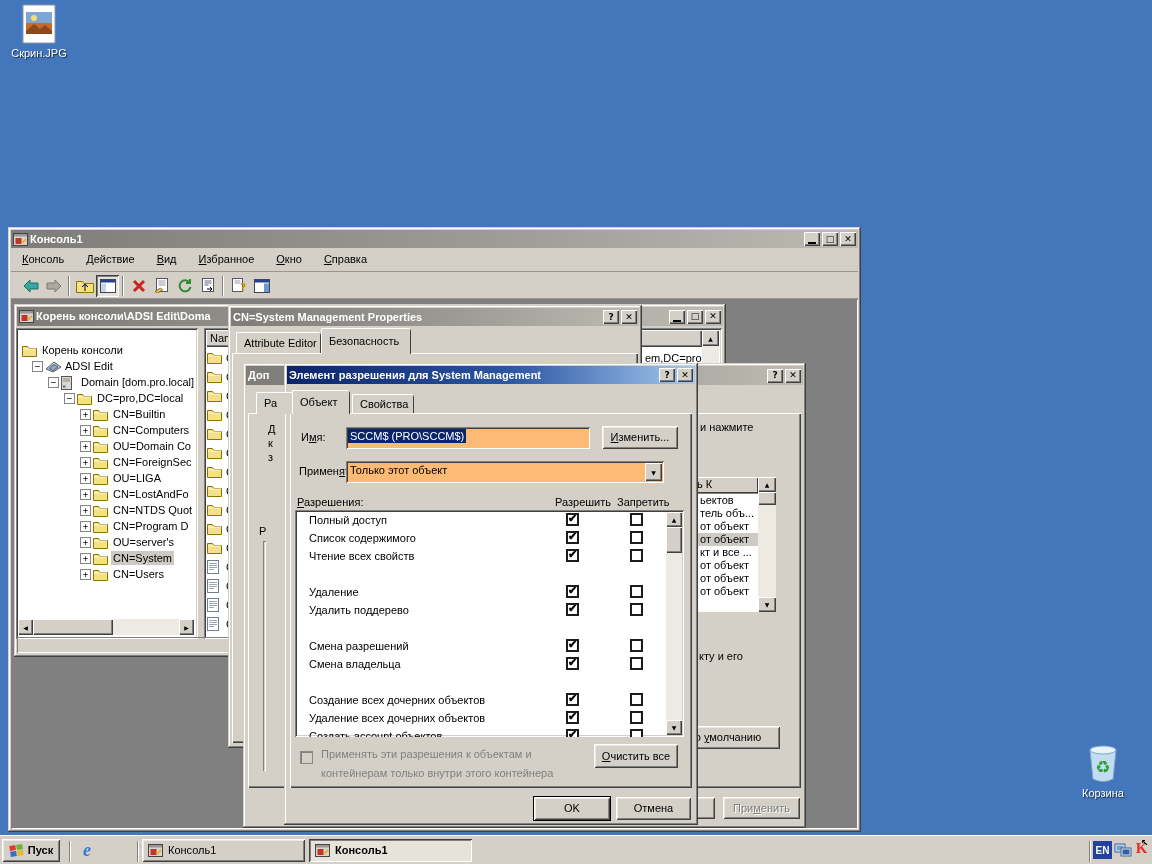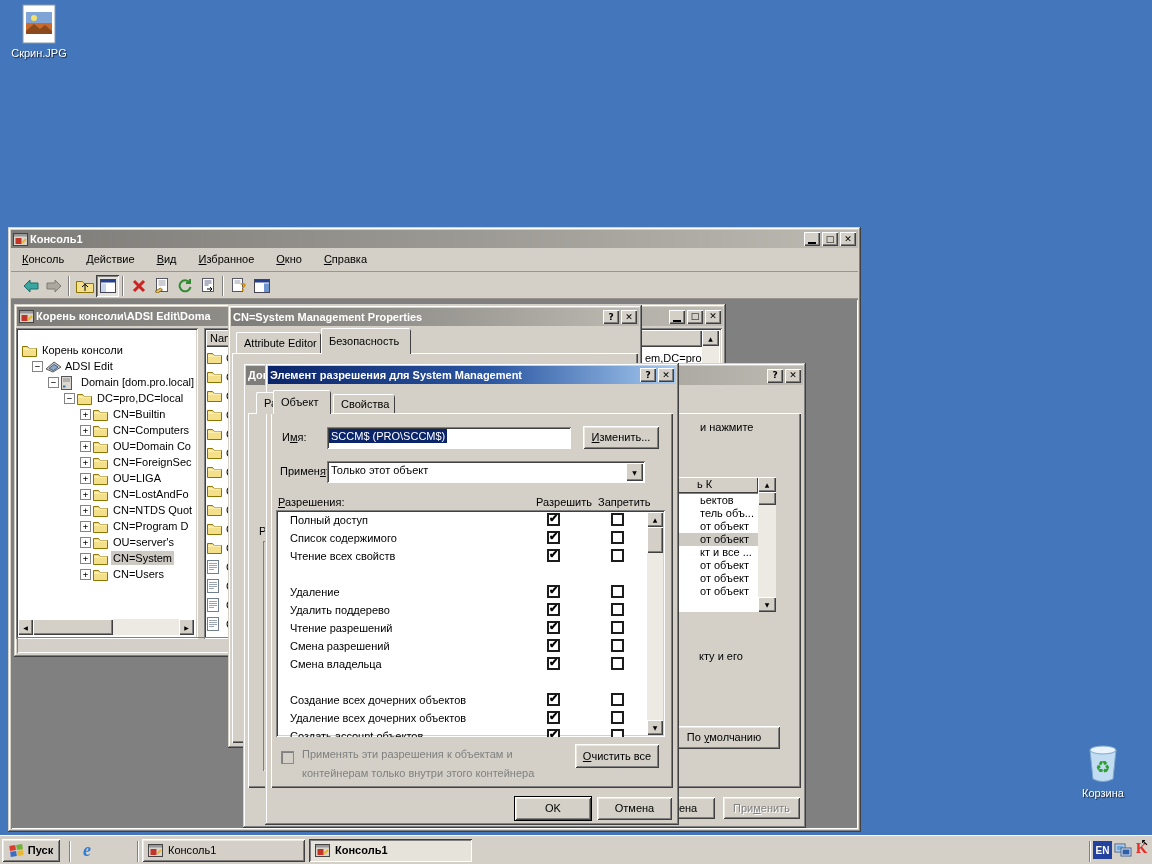--- a/index.html
+++ b/index.html
@@ -44,21 +44,21 @@
 
   
   .tab{position:absolute; background:#D4D0C8; border-radius:2px 2px 0 0; display:flex; align-items:center; justify-content:flex-start;
        padding:0 8px; font-size:11px; overflow:hidden; white-space:nowrap;
        box-shadow: inset 1px 0 #fff, inset 0 1px #fff, inset -1px 0 #404040;}
 
   
   .checkbox{position:absolute; width:13px; height:13px; background:#fff; border:2px solid #1C1C1C;}
   .checkbox.checked::after{content:"✔"; position:absolute; left:0; top:-3px; font-size:11px; font-weight:bold; color:#000;}
   .cbdis{position:absolute; width:13px; height:13px; background:#D4D0C8; border:1px solid #8a8a8a; box-shadow:inset 1px 1px #808080;}
-  .fieldw{position:absolute; background:#ffffff; box-shadow: inset 1px 1px #808080, inset -1px -1px #fff, inset 2px 2px #404040;}
+  .fieldw{position:absolute; background:#fdba74; box-shadow: inset 1px 1px #808080, inset -1px -1px #fff, inset 2px 2px #404040;}
   .selblue{background:#0A246A; color:#fff; padding:1px 2px;}
 
   
   .sbtn{position:absolute; background:#D4D0C8; display:flex; align-items:center; justify-content:center;
         font-size:6px; color:#000; font-family:"DejaVu Sans",sans-serif;
         box-shadow: inset 1px 1px #fff, inset -1px -1px #404040, inset -2px -2px #808080;}
   .strack{position:absolute; background:#EDEAE3;}
   .sthumb{position:absolute; background:#D4D0C8; box-shadow: inset 1px 1px #fff, inset -1px -1px #404040, inset -2px -2px #808080;}
 
   
@@ -548,21 +548,21 @@
     </div>
 
   <div class="btn ab" style="left:397px;top:434px;width:75px;height:22px;">
       <span>Отмена</span>
     </div>
   <div class="btn ab disabled" style="left:480px;top:434px;width:77px;height:22px;">
       <span>При<u>м</u>енить</span>
     </div>
 </div>
 
-<div class="win" id="perm" style="left:265px;top:363px;width:414px;height:462px;">
+<div class="win" id="perm" style="left:284px;top:363px;width:414px;height:462px;">
   <div class="tbar act">
     <span class="title">Элемент разрешения для System Management</span>
     <span class="ctl">?</span>
     <span class="ctl">✕</span>
   </div>
   <div class="tab" style="left:8px;top:27px;width:58px;height:24px;z-index:2;">
       <span>Объект</span>
     </div>
   <div class="tab" style="left:68px;top:31px;width:62px;height:20px;">
       <span>Свойства</span>
@@ -604,25 +604,20 @@
           <span class="checkbox checked" style="left: 271px; top: 1px;"></span>
           <span class="checkbox" style="left: 335px; top: 1px;"></span>
         </div>
         <div class="perm-row" style="top: 74px;">
           <span class="pname">Удаление</span>
           <span class="checkbox checked" style="left: 271px; top: 1px;"></span>
           <span class="checkbox" style="left: 335px; top: 1px;"></span>
         </div>
         <div class="perm-row" style="top: 92px;">
           <span class="pname">Удалить поддерево</span>
-          <span class="checkbox checked" style="left: 271px; top: 1px;"></span>
-          <span class="checkbox" style="left: 335px; top: 1px;"></span>
-        </div>
-        <div class="perm-row" style="top: 110px;">
-          <span class="pname">Чтение разрешений</span>
           <span class="checkbox checked" style="left: 271px; top: 1px;"></span>
           <span class="checkbox" style="left: 335px; top: 1px;"></span>
         </div>
         <div class="perm-row" style="top: 128px;">
           <span class="pname">Смена разрешений</span>
           <span class="checkbox checked" style="left: 271px; top: 1px;"></span>
           <span class="checkbox" style="left: 335px; top: 1px;"></span>
         </div>
         <div class="perm-row" style="top: 146px;">
           <span class="pname">Смена владельца</span>

